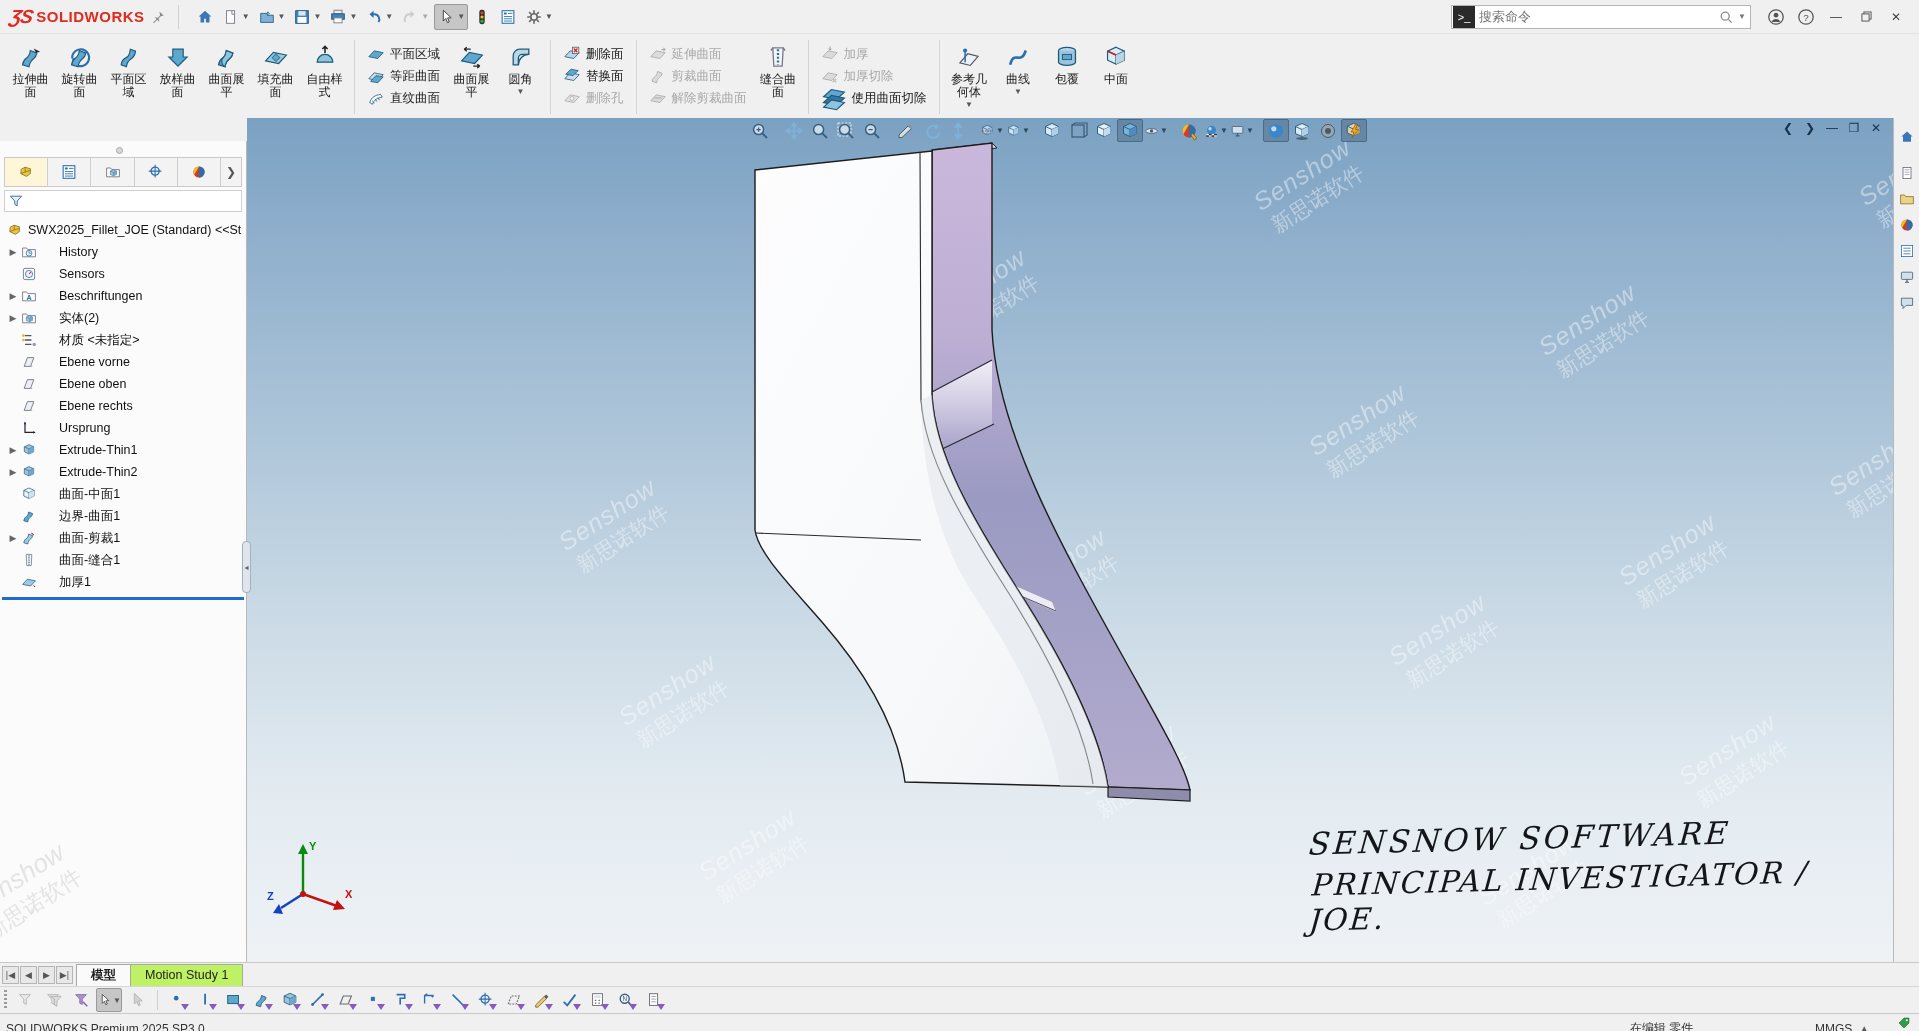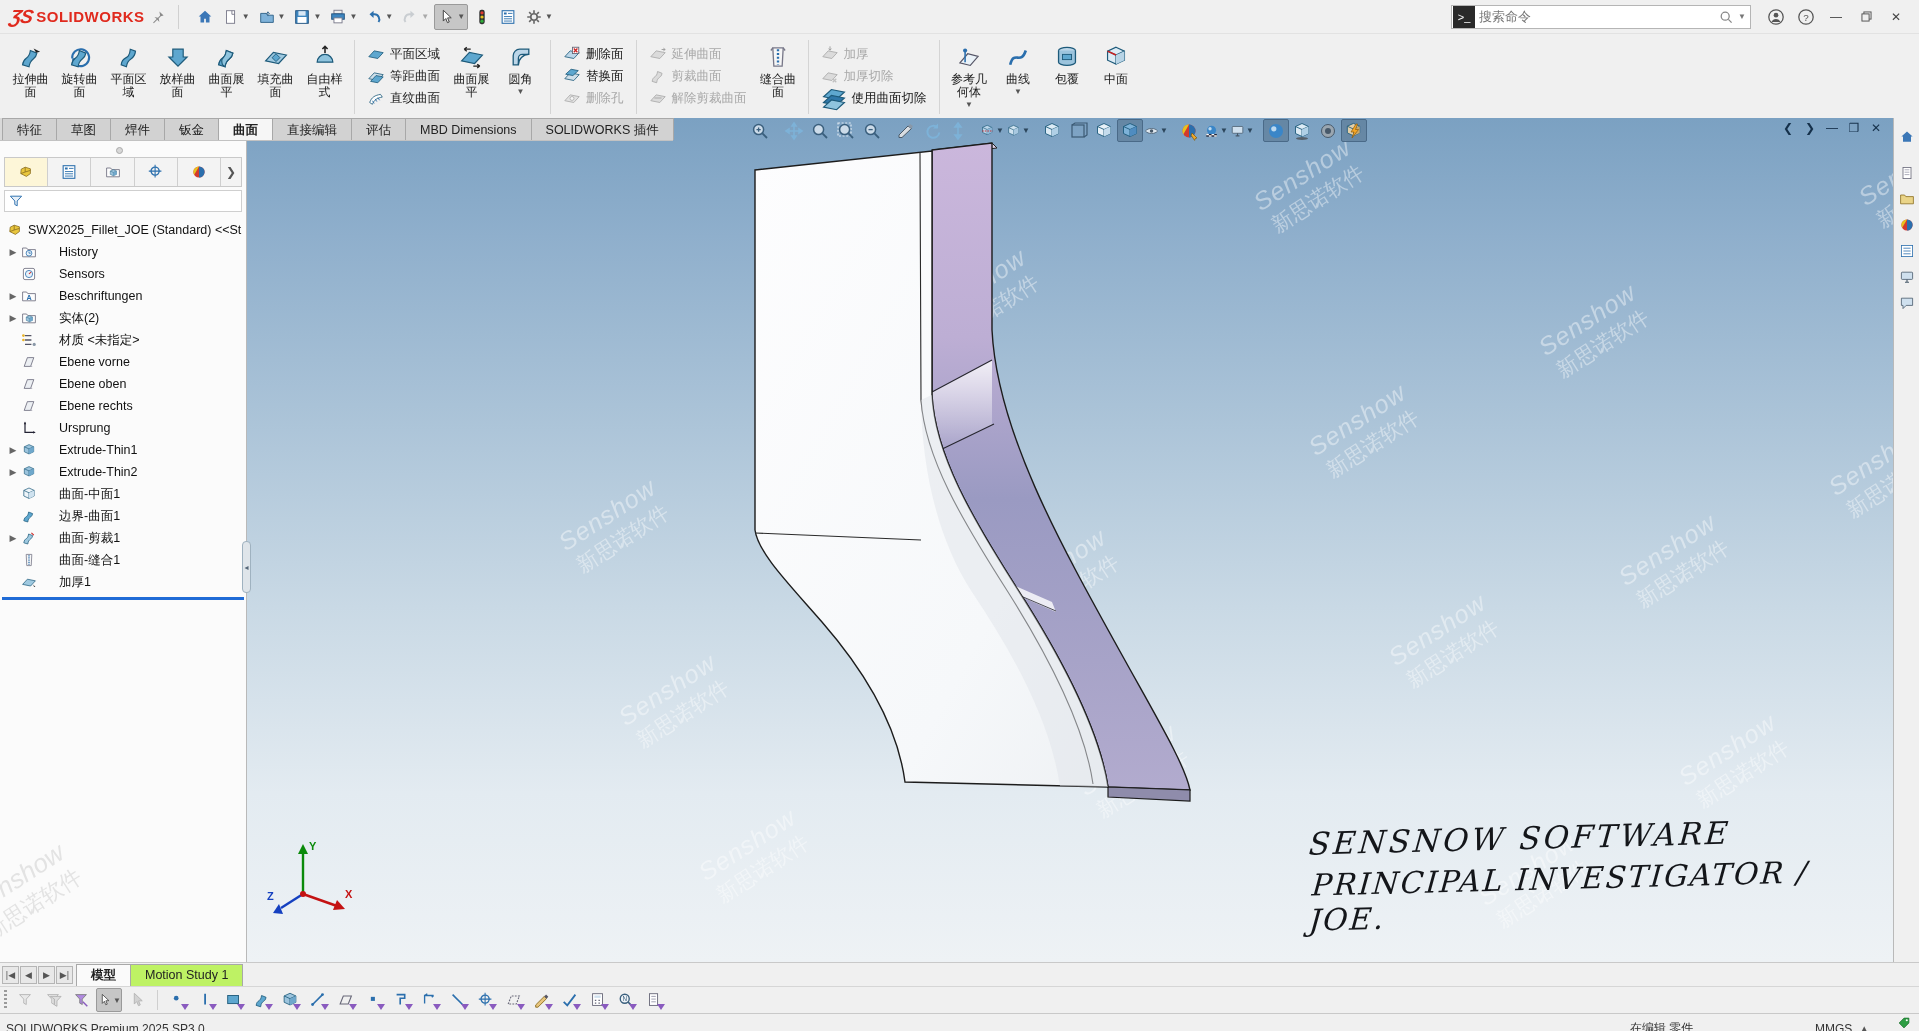--- a/index.html
+++ b/index.html
@@ -485,31 +485,20 @@
           <path d="M3.5 5.5 10 8.5 16.5 5.5 M10 8.5 V15.5" fill="none" stroke="#1d5a7a" stroke-width="0.9"></path>
           <path d="M10 8.5 16.5 5.5 V12.5 L10 15.5Z" fill="#b8d4e6"></path>
           <path d="M10 8.5 3.5 5.5" stroke="#c22" stroke-width="1.2"></path>
         </svg>
       </span>
       <div class="lb">中面</div>
     </div>
   </div>
 
 <div class="main">
-  <div class="cmdtabs" id="cmdtabs">
-      <span class="ctab">特征</span>
-      <span class="ctab">草图</span>
-      <span class="ctab">焊件</span>
-      <span class="ctab">钣金</span>
-      <span class="ctab active">曲面</span>
-      <span class="ctab">直接编辑</span>
-      <span class="ctab">评估</span>
-      <span class="ctab">MBD Dimensions</span>
-      <span class="ctab">SOLIDWORKS 插件</span>
-    </div>
 
   <div class="panel">
     <div class="panel-dot"></div>
     <div class="ptabs" id="ptabs">
         <span class="ptab active">
           <svg width="16" height="16" viewBox="0 0 20 20">
             <path d="M3.5 12 4 6.5 9 4l6.5 2v6l-5 3.5z" fill="#e9c63d" stroke="#8a6d1f"></path>
             <path d="M9 4v6l6.5-2M9 10l-5.5 2" fill="none" stroke="#8a6d1f"></path>
           </svg>
         </span>

